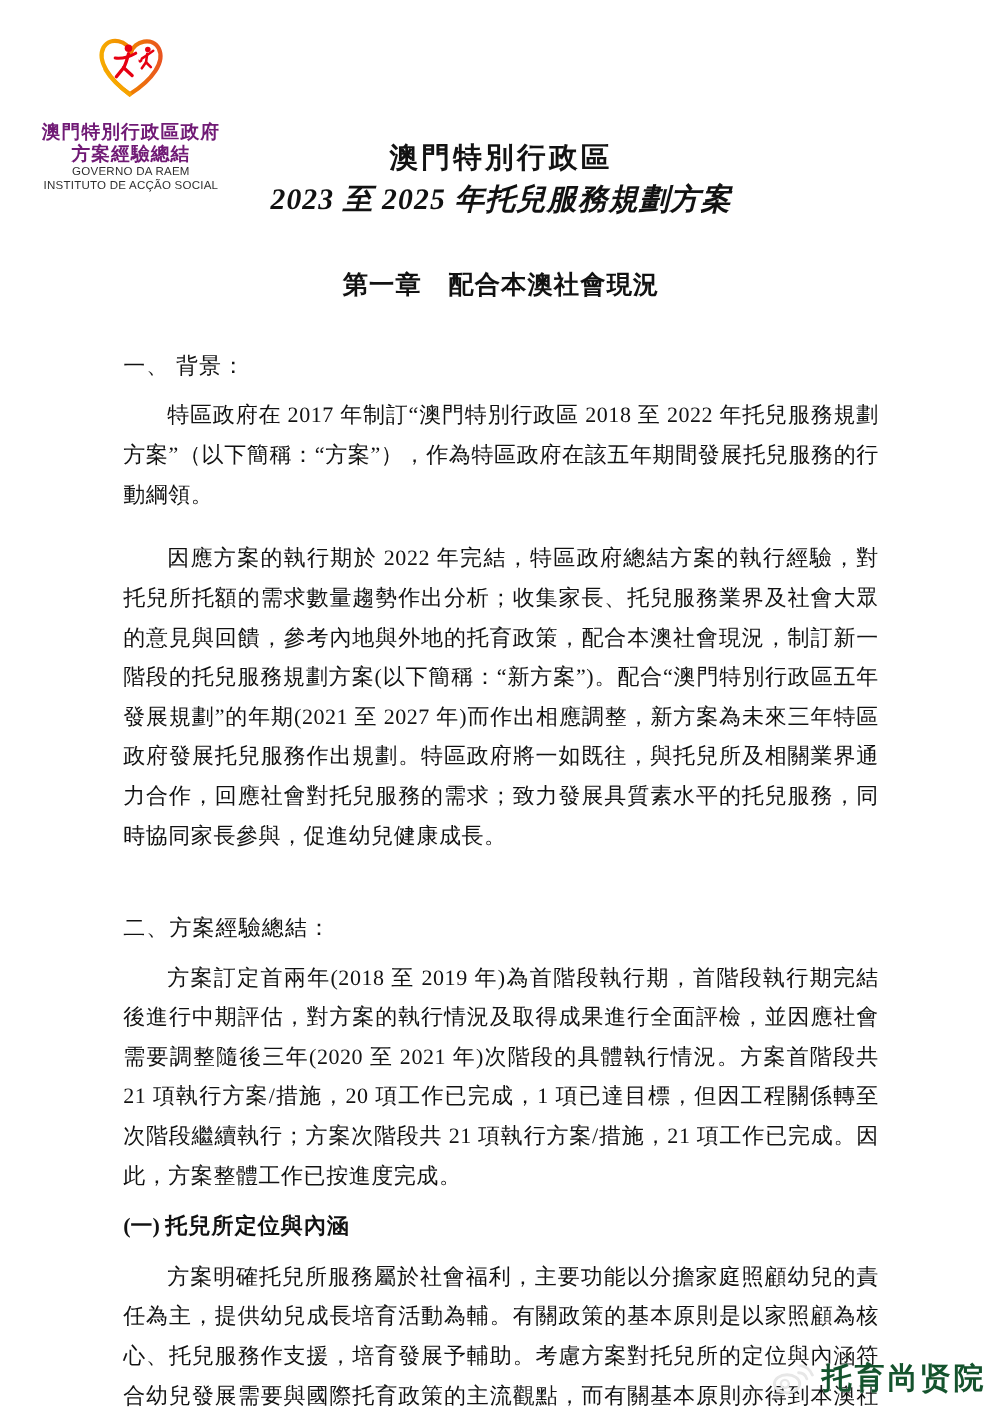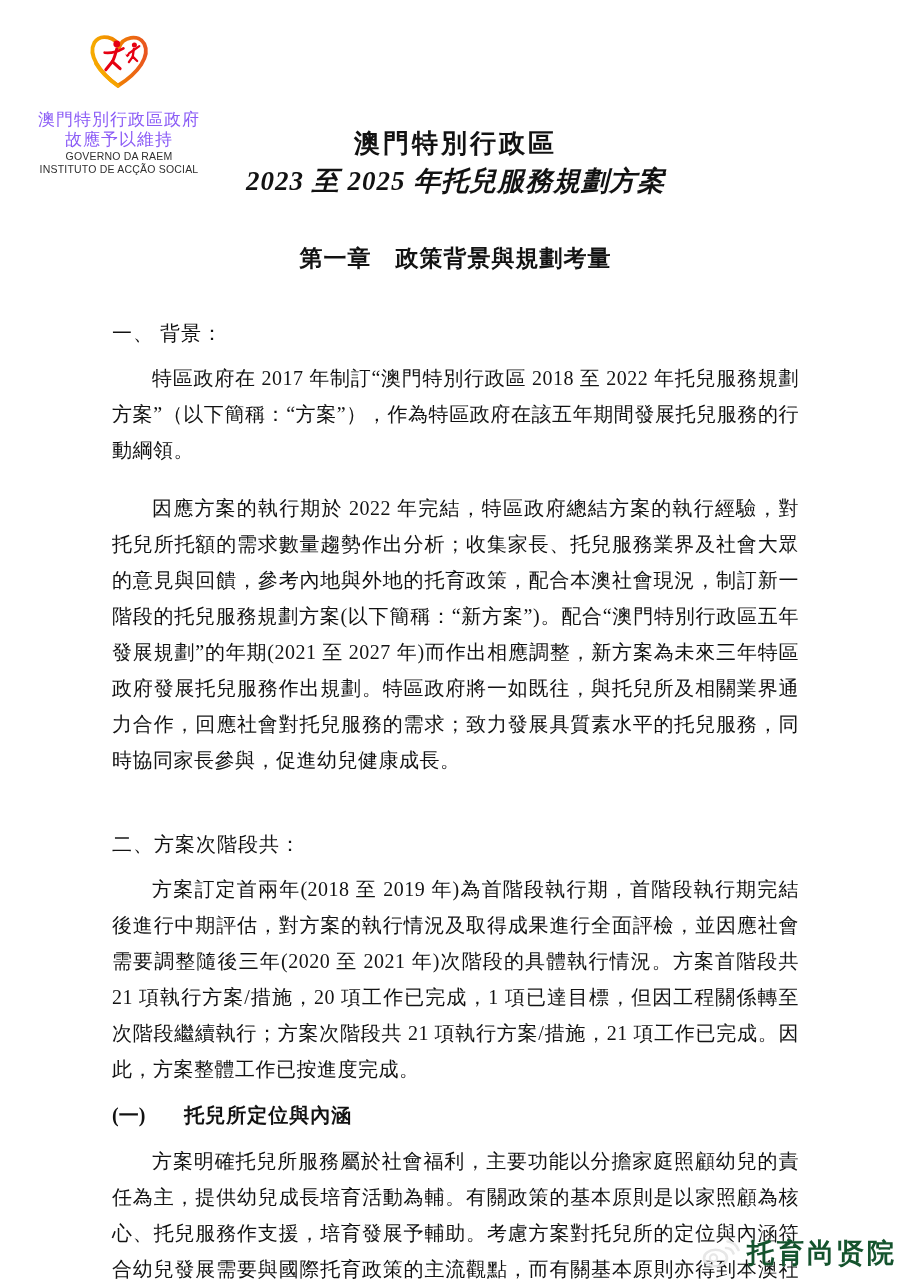--- a/index.html
+++ b/index.html
@@ -8,39 +8,39 @@
     font-family:"Liberation Serif","DejaVu Serif",serif;color:#121212;
   }
   .page{position:absolute;inset:0;}
 
   
   .logo-block{
     position:absolute;left:26px;top:20px;width:186px;text-align:center;
     font-family:"Liberation Sans","DejaVu Sans",sans-serif;
   }
   .logo-heart{width:66px;height:82px;display:block;margin:0 auto 8px auto;}
-  .org-zh{font-size:17px;font-weight:normal;line-height:20px;letter-spacing:1px;color:#8b5cf6;}
+  .org-zh{font-size:17px;font-weight:bold;line-height:20px;letter-spacing:1px;color:#701a75;}
   .org-pt{font-size:10.5px;font-weight:normal;line-height:13px;letter-spacing:0.2px;color:#2e2e2e;}
 
   
   .doc{padding:128px 112px 0 112px;}
   .doc-title{margin:0;text-align:center;font-weight:bold;}
   .t1{display:block;font-size:26px;line-height:32px;letter-spacing:3px;}
   .t2{display:block;font-size:27px;line-height:36px;margin-top:3px;letter-spacing:1px;font-style:italic;}
   .chapter{margin:44px 0 0 0;text-align:center;font-size:23px;line-height:32px;font-weight:bold;letter-spacing:1px;}
   .sec-heading{margin:44px 0 0 0;font-size:20px;line-height:28px;font-weight:normal;letter-spacing:1px;}
   .sec-heading.second{margin-top:52px;}
   .doc p{
     margin:13px 0 0 0;font-size:20px;line-height:36px;
     text-align:justify;text-indent:2em;letter-spacing:0.5px;
   }
   .doc p.para-gap{margin-top:22px;}
   .sub-heading{margin:13px 0 0 0;font-size:20px;line-height:30px;font-weight:bold;}
   .sub-num{display:inline-block;}
-  .sub-title{display:inline-block;margin-left:34px;letter-spacing:1px;}
+  .sub-title{display:inline-block;letter-spacing:1px;}
 
   
   .watermark{
     position:absolute;right:14px;bottom:8px;display:flex;align-items:center;gap:7px;
     font-family:"Liberation Sans","DejaVu Sans",sans-serif;
     font-size:27px;font-weight:bold;letter-spacing:3px;color:#14532d;
     text-shadow:0 0 1px #f2f2f2;user-select:none;
   }
   .weibo-glyph{width:38px;height:30px;}
 </style>
@@ -73,41 +73,41 @@
       <path d="M48,57 L62,70" stroke="#E60012" stroke-width="5.5" stroke-linecap="round"></path>
 
       <circle cx="88" cy="27" r="4.6" fill="#E60012"></circle>
       <path d="M87,34 L85,48" stroke="#E60012" stroke-width="4.2" stroke-linecap="round"></path>
       <path d="M78,42 L87,36 L97,29" fill="none" stroke="#E60012" stroke-width="4" stroke-linecap="round"></path>
       <path d="M85,48 L78,58 M85,48 L93,56" stroke="#E60012" stroke-width="4.2" stroke-linecap="round"></path>
 
       <path d="M72,46 l3.2,-3.2 a2.3,2.3 0 0 1 3.2,3.2 l-3.2,3.2 l-3.2,-3.2 a2.3,2.3 0 0 1 0,-3.2" fill="#E60012" transform="rotate(8 74 47)"></path>
     </svg>
     <div class="org-zh">澳門特別行政區政府</div>
-    <div class="org-zh">故應予以維持</div>
+    <div class="org-zh">方案經驗總結</div>
     <div class="org-pt">GOVERNO DA RAEM</div>
     <div class="org-pt">INSTITUTO DE ACÇÃO SOCIAL</div>
   </header>
 
   <main class="doc">
     <h1 class="doc-title">
       <span class="t1">澳門特別行政區</span>
       <span class="t2">2023 至 2025 年托兒服務規劃方案</span>
     </h1>
 
-    <h2 class="chapter">第一章　政策背景與規劃考量</h2>
+    <h2 class="chapter">第一章　配合本澳社會現況</h2>
 
     <section>
       <h3 class="sec-heading">一、 背景：</h3>
       <p>特區政府在 2017 年制訂“澳門特別行政區 2018 至 2022 年托兒服務規劃方案”（以下簡稱：“方案”），作為特區政府在該五年期間發展托兒服務的行動綱領。</p>
       <p class="para-gap">因應方案的執行期於 2022 年完結，特區政府總結方案的執行經驗，對托兒所托額的需求數量趨勢作出分析；收集家長、托兒服務業界及社會大眾的意見與回饋，參考內地與外地的托育政策，配合本澳社會現況，制訂新一階段的托兒服務規劃方案(以下簡稱：“新方案”)。配合“澳門特別行政區五年發展規劃”的年期(2021 至 2027 年)而作出相應調整，新方案為未來三年特區政府發展托兒服務作出規劃。特區政府將一如既往，與托兒所及相關業界通力合作，回應社會對托兒服務的需求；致力發展具質素水平的托兒服務，同時協同家長參與，促進幼兒健康成長。</p>
     </section>
 
     <section>
-      <h3 class="sec-heading second">二、方案次階段共：</h3>
+      <h3 class="sec-heading second">二、方案經驗總結：</h3>
       <p>方案訂定首兩年(2018 至 2019 年)為首階段執行期，首階段執行期完結後進行中期評估，對方案的執行情況及取得成果進行全面評檢，並因應社會需要調整隨後三年(2020 至 2021 年)次階段的具體執行情況。方案首階段共 21 項執行方案/措施，20 項工作已完成，1 項已達目標，但因工程關係轉至次階段繼續執行；方案次階段共 21 項執行方案/措施，21 項工作已完成。因此，方案整體工作已按進度完成。</p>
       <h4 class="sub-heading">
         <span class="sub-num">(一)</span>
         <span class="sub-title">托兒所定位與內涵</span>
       </h4>
       <p>方案明確托兒所服務屬於社會福利，主要功能以分擔家庭照顧幼兒的責任為主，提供幼兒成長培育活動為輔。有關政策的基本原則是以家照顧為核心、托兒服務作支援，培育發展予輔助。考慮方案對托兒所的定位與內涵符合幼兒發展需要與國際托育政策的主流觀點，而有關基本原則亦得到本澳社會的普遍接受，故應予以維持。</p>
     </section>
   </main>
 
   <div class="watermark">

